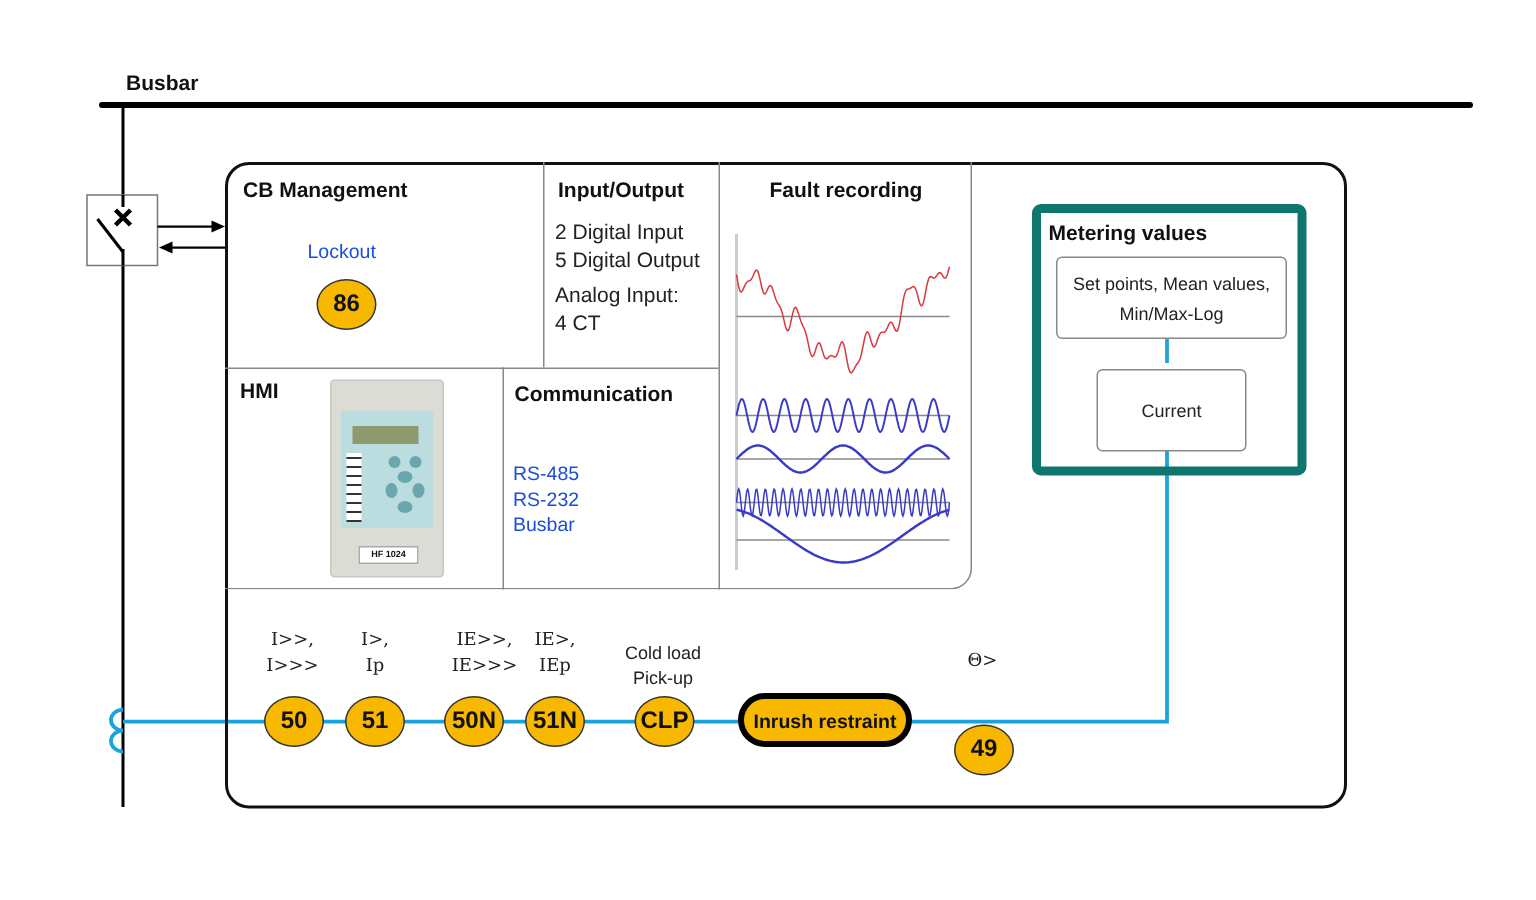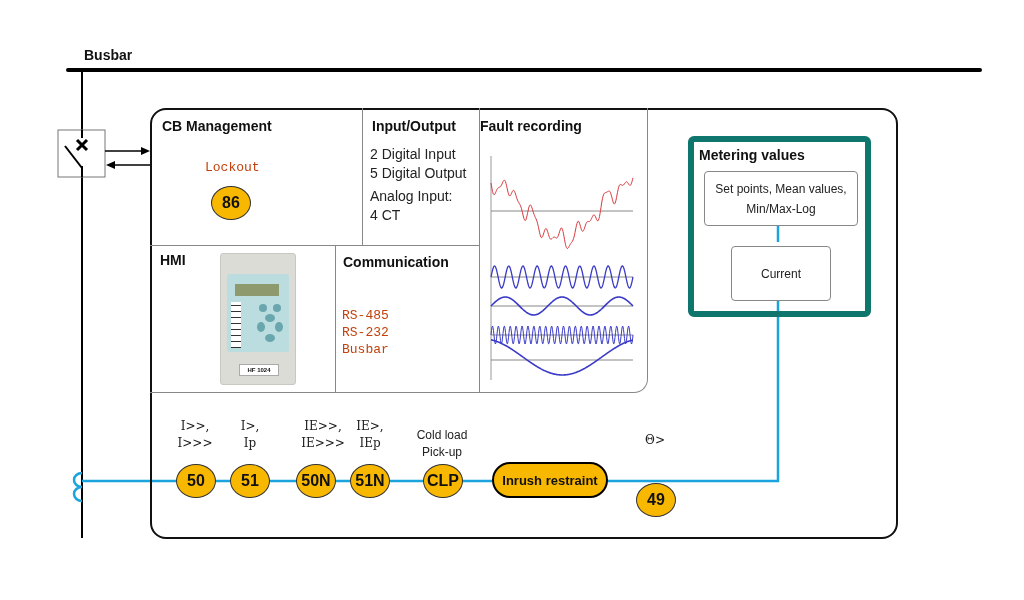--- a/index.html
+++ b/index.html
@@ -6,23 +6,23 @@
   body{width:1024px;height:600px;position:relative;overflow:hidden;font-family:"Liberation Sans",sans-serif;color:#111;}
   .abs{position:absolute;}
   svg.lines{position:absolute;left:0;top:0;}
   .busbar-label{left:84px;top:47px;font-weight:bold;font-size:14px;}
   .outer{left:150px;top:108px;width:748px;height:431px;border:2px solid #111;border-radius:16px;box-sizing:border-box;}
   .grid{left:150px;top:108px;width:498px;height:285px;border-right:1px solid #888;border-bottom:1px solid #888;border-bottom-right-radius:14px;box-sizing:border-box;}
   .vdiv{position:absolute;width:1px;background:#888;}
   .hdiv{position:absolute;height:1px;background:#888;}
   .ttl{font-weight:bold;font-size:14px;}
   .txt{font-size:14px;line-height:19px;color:#222;}
-  .small{font-size:12px;color:#c2410c;font-family:Liberation Mono, monospace;}
+  .small{font-size:12px;color:#1d4ed8;}
   .badge{position:absolute;width:40px;height:34px;border-radius:50%;background:#f9b800;border:1px solid #333;box-sizing:border-box;display:flex;align-items:center;justify-content:center;font-weight:bold;font-size:16px;color:#111;}
-  .pill{position:absolute;width:116px;height:36px;border-radius:18px;background:#f9b800;border:2px solid #000000;box-sizing:border-box;display:flex;align-items:center;justify-content:center;text-align:center;font-weight:bold;font-size:13px;line-height:15px;}
+  .pill{position:absolute;width:116px;height:36px;border-radius:18px;background:#f9b800;border:4px solid #000000;box-sizing:border-box;display:flex;align-items:center;justify-content:center;text-align:center;font-weight:bold;font-size:13px;line-height:15px;}
   .func{position:absolute;font-family:"DejaVu Serif",serif;font-size:12px;text-align:center;line-height:17px;color:#222;}
   .metering{left:688px;top:136px;width:183px;height:181px;border:6px solid #0f766e;border-radius:6px;box-sizing:border-box;}
   .mbox{position:absolute;border:1px solid #888;border-radius:4px;background:#fff;box-sizing:border-box;display:flex;align-items:center;justify-content:center;text-align:center;font-size:12px;line-height:20px;color:#222;}
   .device{left:220px;top:253px;width:76px;height:132px;background:#dcdcd6;border:1px solid #c8c8c2;border-radius:3px;box-sizing:border-box;}
 </style>
 </head>
 <body>
 
 <svg class="lines" width="1024" height="600">
   <line x1="68" y1="70" x2="980" y2="70" stroke="#000" stroke-width="4" stroke-linecap="round"></line>
@@ -59,21 +59,21 @@
 <div class="badge" style="left:211px;top:186px;">86</div>
 
 <div class="abs ttl" style="left:372px;top:118px;">Input/Output</div>
 <div class="abs txt" style="left:370px;top:145px;">
   <div>2 Digital Input</div>
   <div>5 Digital Output</div>
   <div style="margin-top:4px;">Analog Input:</div>
   <div>4 CT</div>
 </div>
 
-<div class="abs ttl" style="left:480px;top:118px;">Fault recording</div>
+<div class="abs ttl" style="left:513px;top:118px;">Fault recording</div>
 <svg class="abs" style="left:480px;top:150px;" width="160" height="232">
   <line x1="11" y1="6" x2="11" y2="230" stroke="#ccc" stroke-width="2"></line>
   <line x1="11" y1="61" x2="153" y2="61" stroke="#888" stroke-width="1"></line>
   <path id="redwave" fill="none" stroke="#d9393e" stroke-width="1" d="M11.0 33.0 L11.5 36.0 L12.0 38.9 L12.5 41.3 L13.0 43.1 L13.5 44.2 L14.0 44.7 L14.5 44.5 L15.0 43.8 L15.5 42.8 L16.0 41.6 L16.5 40.5 L17.0 39.4 L17.5 38.6 L18.0 38.0 L18.5 37.6 L19.0 37.4 L19.5 37.2 L20.0 37.0 L20.5 36.6 L21.0 35.9 L21.5 35.1 L22.0 34.0 L22.5 32.8 L23.0 31.7 L23.5 30.8 L24.0 30.2 L24.5 30.2 L25.0 30.7 L25.5 31.7 L26.0 33.4 L26.5 35.4 L27.0 37.7 L27.5 40.0 L28.0 42.2 L28.5 43.9 L29.0 45.2 L29.5 45.8 L30.0 45.9 L30.5 45.4 L31.0 44.5 L31.5 43.3 L32.0 42.2 L32.5 41.2 L33.0 40.5 L33.5 40.3 L34.0 40.5 L34.5 41.3 L35.0 42.5 L35.5 44.0 L36.0 45.6 L36.5 47.3 L37.0 48.8 L37.5 50.2 L38.0 51.3 L38.5 52.2 L39.0 53.0 L39.5 53.8 L40.0 54.6 L40.5 55.7 L41.0 57.1 L41.5 58.7 L42.0 60.7 L42.5 62.8 L43.0 65.0 L43.5 67.0 L44.0 68.7 L44.5 69.9 L45.0 70.5 L45.5 70.3 L46.0 69.4 L46.5 67.9 L47.0 65.8 L47.5 63.5 L48.0 61.1 L48.5 58.9 L49.0 57.0 L49.5 55.7 L50.0 55.0 L50.5 54.9 L51.0 55.5 L51.5 56.6 L52.0 58.0 L52.5 59.6 L53.0 61.3 L53.5 62.9 L54.0 64.3 L54.5 65.6 L55.0 66.7 L55.5 67.7 L56.0 68.8 L56.5 70.0 L57.0 71.5 L57.5 73.2 L58.0 75.3 L58.5 77.5 L59.0 79.9 L59.5 82.2 L60.0 84.3 L60.5 86.0 L61.0 87.1 L61.5 87.7 L62.0 87.5 L62.5 86.8 L63.0 85.5 L63.5 84.0 L64.0 82.3 L64.5 80.8 L65.0 79.5 L65.5 78.7 L66.0 78.5 L66.5 78.9 L67.0 79.9 L67.5 81.3 L68.0 82.9 L68.5 84.6 L69.0 86.2 L69.5 87.6 L70.0 88.5 L70.5 89.1 L71.0 89.2 L71.5 89.0 L72.0 88.6 L72.5 88.0 L73.0 87.5 L73.5 87.2 L74.0 87.0 L74.5 87.1 L75.0 87.3 L75.5 87.6 L76.0 87.9 L76.5 88.0 L77.0 87.9 L77.5 87.3 L78.0 86.4 L78.5 85.1 L79.0 83.6 L79.5 81.9 L80.0 80.3 L80.5 79.0 L81.0 78.1 L81.5 77.9 L82.0 78.4 L82.5 79.6 L83.0 81.4 L83.5 83.8 L84.0 86.5 L84.5 89.3 L85.0 92.1 L85.5 94.5 L86.0 96.4 L86.5 97.7 L87.0 98.4 L87.5 98.6 L88.0 98.2 L88.5 97.5 L89.0 96.6 L89.5 95.7 L90.0 94.7 L90.5 93.9 L91.0 93.2 L91.5 92.5 L92.0 91.9 L92.5 91.1 L93.0 90.0 L93.5 88.7 L94.0 87.0 L94.5 84.9 L95.0 82.5 L95.5 80.0 L96.0 77.5 L96.5 75.2 L97.0 73.4 L97.5 72.0 L98.0 71.3 L98.5 71.3 L99.0 72.0 L99.5 73.2 L100.0 74.8 L100.5 76.6 L101.0 78.3 L101.5 79.8 L102.0 80.8 L102.5 81.3 L103.0 81.2 L103.5 80.6 L104.0 79.5 L104.5 78.1 L105.0 76.5 L105.5 75.0 L106.0 73.7 L106.5 72.7 L107.0 72.0 L107.5 71.6 L108.0 71.5 L108.5 71.5 L109.0 71.5 L109.5 71.4 L110.0 71.1 L110.5 70.5 L111.0 69.6 L111.5 68.6 L112.0 67.5 L112.5 66.4 L113.0 65.5 L113.5 64.9 L114.0 64.8 L114.5 65.1 L115.0 65.8 L115.5 66.8 L116.0 68.1 L116.5 69.3 L117.0 70.2 L117.5 70.8 L118.0 70.8 L118.5 70.0 L119.0 68.5 L119.5 66.4 L120.0 63.7 L120.5 60.6 L121.0 57.3 L121.5 54.0 L122.0 51.0 L122.5 48.4 L123.0 46.3 L123.5 44.8 L124.0 43.7 L124.5 43.1 L125.0 42.8 L125.5 42.6 L126.0 42.5 L126.5 42.3 L127.0 42.1 L127.5 41.7 L128.0 41.4 L128.5 41.1 L129.0 41.0 L129.5 41.2 L130.0 41.8 L130.5 42.8 L131.0 44.2 L131.5 45.9 L132.0 47.9 L132.5 49.8 L133.0 51.6 L133.5 53.0 L134.0 53.8 L134.5 53.9 L135.0 53.3 L135.5 52.0 L136.0 50.1 L136.5 47.7 L137.0 45.0 L137.5 42.4 L138.0 39.9 L138.5 37.8 L139.0 36.2 L139.5 35.1 L140.0 34.5 L140.5 34.4 L141.0 34.5 L141.5 34.9 L142.0 35.2 L142.5 35.3 L143.0 35.3 L143.5 35.0 L144.0 34.4 L144.5 33.8 L145.0 33.0 L145.5 32.4 L146.0 31.9 L146.5 31.7 L147.0 31.9 L147.5 32.4 L148.0 33.1 L148.5 33.9 L149.0 34.7 L149.5 35.2 L150.0 35.5 L150.5 35.2 L151.0 34.5 L151.5 33.2 L152.0 31.6 L152.5 29.7 L153.0 27.8 "></path>
   <line x1="11" y1="127" x2="153" y2="127" stroke="#888" stroke-width="1"></line>
   <path id="bw1" fill="none" stroke="#3a3ac8" stroke-width="1.3" d="M11.0 127.0 L11.5 124.6 L12.0 122.3 L12.5 120.2 L13.0 118.5 L13.5 117.2 L14.0 116.3 L14.5 116.0 L15.0 116.2 L15.5 117.0 L16.0 118.2 L16.5 119.8 L17.0 121.9 L17.5 124.1 L18.0 126.5 L18.5 128.9 L19.0 131.3 L19.5 133.4 L20.0 135.2 L20.5 136.6 L21.0 137.5 L21.5 138.0 L22.0 137.9 L22.5 137.2 L23.0 136.1 L23.5 134.5 L24.0 132.6 L24.5 130.4 L25.0 128.0 L25.5 125.5 L26.0 123.2 L26.5 121.0 L27.0 119.1 L27.5 117.6 L28.0 116.6 L28.5 116.1 L29.0 116.1 L29.5 116.6 L30.0 117.6 L30.5 119.1 L31.0 121.0 L31.5 123.2 L32.0 125.5 L32.5 128.0 L33.0 130.4 L33.5 132.6 L34.0 134.5 L34.5 136.1 L35.0 137.2 L35.5 137.9 L36.0 138.0 L36.5 137.5 L37.0 136.6 L37.5 135.2 L38.0 133.4 L38.5 131.3 L39.0 128.9 L39.5 126.5 L40.0 124.1 L40.5 121.9 L41.0 119.8 L41.5 118.2 L42.0 117.0 L42.5 116.2 L43.0 116.0 L43.5 116.3 L44.0 117.2 L44.5 118.5 L45.0 120.2 L45.5 122.3 L46.0 124.6 L46.5 127.0 L47.0 129.4 L47.5 131.7 L48.0 133.8 L48.5 135.5 L49.0 136.8 L49.5 137.7 L50.0 138.0 L50.5 137.8 L51.0 137.0 L51.5 135.8 L52.0 134.2 L52.5 132.1 L53.0 129.9 L53.5 127.5 L54.0 125.1 L54.5 122.7 L55.0 120.6 L55.5 118.8 L56.0 117.4 L56.5 116.5 L57.0 116.0 L57.5 116.1 L58.0 116.8 L58.5 117.9 L59.0 119.5 L59.5 121.4 L60.0 123.6 L60.5 126.0 L61.0 128.5 L61.5 130.8 L62.0 133.0 L62.5 134.9 L63.0 136.4 L63.5 137.4 L64.0 137.9 L64.5 137.9 L65.0 137.4 L65.5 136.4 L66.0 134.9 L66.5 133.0 L67.0 130.8 L67.5 128.5 L68.0 126.0 L68.5 123.6 L69.0 121.4 L69.5 119.5 L70.0 117.9 L70.5 116.8 L71.0 116.1 L71.5 116.0 L72.0 116.5 L72.5 117.4 L73.0 118.8 L73.5 120.6 L74.0 122.7 L74.5 125.1 L75.0 127.5 L75.5 129.9 L76.0 132.1 L76.5 134.2 L77.0 135.8 L77.5 137.0 L78.0 137.8 L78.5 138.0 L79.0 137.7 L79.5 136.8 L80.0 135.5 L80.5 133.8 L81.0 131.7 L81.5 129.4 L82.0 127.0 L82.5 124.6 L83.0 122.3 L83.5 120.2 L84.0 118.5 L84.5 117.2 L85.0 116.3 L85.5 116.0 L86.0 116.2 L86.5 117.0 L87.0 118.2 L87.5 119.8 L88.0 121.9 L88.5 124.1 L89.0 126.5 L89.5 128.9 L90.0 131.3 L90.5 133.4 L91.0 135.2 L91.5 136.6 L92.0 137.5 L92.5 138.0 L93.0 137.9 L93.5 137.2 L94.0 136.1 L94.5 134.5 L95.0 132.6 L95.5 130.4 L96.0 128.0 L96.5 125.5 L97.0 123.2 L97.5 121.0 L98.0 119.1 L98.5 117.6 L99.0 116.6 L99.5 116.1 L100.0 116.1 L100.5 116.6 L101.0 117.6 L101.5 119.1 L102.0 121.0 L102.5 123.2 L103.0 125.5 L103.5 128.0 L104.0 130.4 L104.5 132.6 L105.0 134.5 L105.5 136.1 L106.0 137.2 L106.5 137.9 L107.0 138.0 L107.5 137.5 L108.0 136.6 L108.5 135.2 L109.0 133.4 L109.5 131.3 L110.0 128.9 L110.5 126.5 L111.0 124.1 L111.5 121.9 L112.0 119.8 L112.5 118.2 L113.0 117.0 L113.5 116.2 L114.0 116.0 L114.5 116.3 L115.0 117.2 L115.5 118.5 L116.0 120.2 L116.5 122.3 L117.0 124.6 L117.5 127.0 L118.0 129.4 L118.5 131.7 L119.0 133.8 L119.5 135.5 L120.0 136.8 L120.5 137.7 L121.0 138.0 L121.5 137.8 L122.0 137.0 L122.5 135.8 L123.0 134.2 L123.5 132.1 L124.0 129.9 L124.5 127.5 L125.0 125.1 L125.5 122.7 L126.0 120.6 L126.5 118.8 L127.0 117.4 L127.5 116.5 L128.0 116.0 L128.5 116.1 L129.0 116.8 L129.5 117.9 L130.0 119.5 L130.5 121.4 L131.0 123.6 L131.5 126.0 L132.0 128.5 L132.5 130.8 L133.0 133.0 L133.5 134.9 L134.0 136.4 L134.5 137.4 L135.0 137.9 L135.5 137.9 L136.0 137.4 L136.5 136.4 L137.0 134.9 L137.5 133.0 L138.0 130.8 L138.5 128.5 L139.0 126.0 L139.5 123.6 L140.0 121.4 L140.5 119.5 L141.0 117.9 L141.5 116.8 L142.0 116.1 L142.5 116.0 L143.0 116.5 L143.5 117.4 L144.0 118.8 L144.5 120.6 L145.0 122.7 L145.5 125.1 L146.0 127.5 L146.5 129.9 L147.0 132.1 L147.5 134.2 L148.0 135.8 L148.5 137.0 L149.0 137.8 L149.5 138.0 L150.0 137.7 L150.5 136.8 L151.0 135.5 L151.5 133.8 L152.0 131.7 L152.5 129.4 L153.0 127.0 "></path>
   <line x1="11" y1="156" x2="153" y2="156" stroke="#888" stroke-width="1"></line>
   <path id="bw2" fill="none" stroke="#3a3ac8" stroke-width="1.6" d="M11.0 156.0 L11.5 155.5 L12.0 155.0 L12.5 154.5 L13.0 154.0 L13.5 153.5 L14.0 153.1 L14.5 152.6 L15.0 152.1 L15.5 151.7 L16.0 151.3 L16.5 150.9 L17.0 150.5 L17.5 150.1 L18.0 149.7 L18.5 149.4 L19.0 149.0 L19.5 148.7 L20.0 148.4 L20.5 148.2 L21.0 148.0 L21.5 147.7 L22.0 147.6 L22.5 147.4 L23.0 147.3 L23.5 147.2 L24.0 147.1 L24.5 147.0 L25.0 147.0 L25.5 147.0 L26.0 147.0 L26.5 147.1 L27.0 147.2 L27.5 147.3 L28.0 147.4 L28.5 147.6 L29.0 147.8 L29.5 148.0 L30.0 148.2 L30.5 148.5 L31.0 148.8 L31.5 149.1 L32.0 149.4 L32.5 149.8 L33.0 150.1 L33.5 150.5 L34.0 150.9 L34.5 151.4 L35.0 151.8 L35.5 152.2 L36.0 152.7 L36.5 153.2 L37.0 153.6 L37.5 154.1 L38.0 154.6 L38.5 155.1 L39.0 155.6 L39.5 156.1 L40.0 156.6 L40.5 157.1 L41.0 157.6 L41.5 158.1 L42.0 158.6 L42.5 159.0 L43.0 159.5 L43.5 159.9 L44.0 160.4 L44.5 160.8 L45.0 161.2 L45.5 161.6 L46.0 162.0 L46.5 162.4 L47.0 162.7 L47.5 163.0 L48.0 163.3 L48.5 163.6 L49.0 163.9 L49.5 164.1 L50.0 164.3 L50.5 164.5 L51.0 164.6 L51.5 164.8 L52.0 164.9 L52.5 164.9 L53.0 165.0 L53.5 165.0 L54.0 165.0 L54.5 165.0 L55.0 164.9 L55.5 164.8 L56.0 164.7 L56.5 164.5 L57.0 164.4 L57.5 164.2 L58.0 164.0 L58.5 163.7 L59.0 163.4 L59.5 163.2 L60.0 162.8 L60.5 162.5 L61.0 162.1 L61.5 161.8 L62.0 161.4 L62.5 161.0 L63.0 160.6 L63.5 160.1 L64.0 159.7 L64.5 159.2 L65.0 158.7 L65.5 158.3 L66.0 157.8 L66.5 157.3 L67.0 156.8 L67.5 156.3 L68.0 155.8 L68.5 155.3 L69.0 154.8 L69.5 154.3 L70.0 153.8 L70.5 153.4 L71.0 152.9 L71.5 152.4 L72.0 152.0 L72.5 151.5 L73.0 151.1 L73.5 150.7 L74.0 150.3 L74.5 149.9 L75.0 149.6 L75.5 149.2 L76.0 148.9 L76.5 148.6 L77.0 148.3 L77.5 148.1 L78.0 147.9 L78.5 147.7 L79.0 147.5 L79.5 147.3 L80.0 147.2 L80.5 147.1 L81.0 147.1 L81.5 147.0 L82.0 147.0 L82.5 147.0 L83.0 147.1 L83.5 147.1 L84.0 147.2 L84.5 147.3 L85.0 147.5 L85.5 147.7 L86.0 147.9 L86.5 148.1 L87.0 148.3 L87.5 148.6 L88.0 148.9 L88.5 149.2 L89.0 149.6 L89.5 149.9 L90.0 150.3 L90.5 150.7 L91.0 151.1 L91.5 151.5 L92.0 152.0 L92.5 152.4 L93.0 152.9 L93.5 153.4 L94.0 153.8 L94.5 154.3 L95.0 154.8 L95.5 155.3 L96.0 155.8 L96.5 156.3 L97.0 156.8 L97.5 157.3 L98.0 157.8 L98.5 158.3 L99.0 158.7 L99.5 159.2 L100.0 159.7 L100.5 160.1 L101.0 160.6 L101.5 161.0 L102.0 161.4 L102.5 161.8 L103.0 162.1 L103.5 162.5 L104.0 162.8 L104.5 163.2 L105.0 163.4 L105.5 163.7 L106.0 164.0 L106.5 164.2 L107.0 164.4 L107.5 164.5 L108.0 164.7 L108.5 164.8 L109.0 164.9 L109.5 165.0 L110.0 165.0 L110.5 165.0 L111.0 165.0 L111.5 164.9 L112.0 164.9 L112.5 164.8 L113.0 164.6 L113.5 164.5 L114.0 164.3 L114.5 164.1 L115.0 163.9 L115.5 163.6 L116.0 163.3 L116.5 163.0 L117.0 162.7 L117.5 162.4 L118.0 162.0 L118.5 161.6 L119.0 161.2 L119.5 160.8 L120.0 160.4 L120.5 159.9 L121.0 159.5 L121.5 159.0 L122.0 158.6 L122.5 158.1 L123.0 157.6 L123.5 157.1 L124.0 156.6 L124.5 156.1 L125.0 155.6 L125.5 155.1 L126.0 154.6 L126.5 154.1 L127.0 153.6 L127.5 153.2 L128.0 152.7 L128.5 152.2 L129.0 151.8 L129.5 151.4 L130.0 150.9 L130.5 150.5 L131.0 150.1 L131.5 149.8 L132.0 149.4 L132.5 149.1 L133.0 148.8 L133.5 148.5 L134.0 148.2 L134.5 148.0 L135.0 147.8 L135.5 147.6 L136.0 147.4 L136.5 147.3 L137.0 147.2 L137.5 147.1 L138.0 147.0 L138.5 147.0 L139.0 147.0 L139.5 147.0 L140.0 147.1 L140.5 147.2 L141.0 147.3 L141.5 147.4 L142.0 147.6 L142.5 147.7 L143.0 148.0 L143.5 148.2 L144.0 148.4 L144.5 148.7 L145.0 149.0 L145.5 149.4 L146.0 149.7 L146.5 150.1 L147.0 150.5 L147.5 150.9 L148.0 151.3 L148.5 151.7 L149.0 152.1 L149.5 152.6 L150.0 153.1 L150.5 153.5 L151.0 154.0 L151.5 154.5 L152.0 155.0 L152.5 155.5 L153.0 156.0 "></path>
   <line x1="11" y1="185" x2="153" y2="185" stroke="#888" stroke-width="1"></line>
   <path id="bw3" fill="none" stroke="#3a3ac8" stroke-width="1" d="M11.0 185.0 L11.5 180.4 L12.0 177.1 L12.5 176.0 L13.0 177.3 L13.5 180.8 L14.0 185.4 L14.5 189.9 L15.0 193.0 L15.5 194.0 L16.0 192.4 L16.5 188.9 L17.0 184.2 L17.5 179.8 L18.0 176.8 L18.5 176.1 L19.0 177.8 L19.5 181.5 L20.0 186.2 L20.5 190.5 L21.0 193.4 L21.5 193.9 L22.0 192.0 L22.5 188.1 L23.0 183.4 L23.5 179.1 L24.0 176.5 L24.5 176.2 L25.0 178.3 L25.5 182.3 L26.0 187.0 L26.5 191.1 L27.0 193.6 L27.5 193.7 L28.0 191.4 L28.5 187.4 L29.0 182.6 L29.5 178.6 L30.0 176.3 L30.5 176.4 L31.0 178.9 L31.5 183.0 L32.0 187.7 L32.5 191.7 L33.0 193.8 L33.5 193.5 L34.0 190.9 L34.5 186.6 L35.0 181.9 L35.5 178.0 L36.0 176.1 L36.5 176.6 L37.0 179.5 L37.5 183.8 L38.0 188.5 L38.5 192.2 L39.0 193.9 L39.5 193.2 L40.0 190.2 L40.5 185.8 L41.0 181.1 L41.5 177.6 L42.0 176.0 L42.5 177.0 L43.0 180.1 L43.5 184.6 L44.0 189.2 L44.5 192.7 L45.0 194.0 L45.5 192.9 L46.0 189.6 L46.5 185.0 L47.0 180.4 L47.5 177.1 L48.0 176.0 L48.5 177.3 L49.0 180.8 L49.5 185.4 L50.0 189.9 L50.5 193.0 L51.0 194.0 L51.5 192.4 L52.0 188.9 L52.5 184.2 L53.0 179.8 L53.5 176.8 L54.0 176.1 L54.5 177.8 L55.0 181.5 L55.5 186.2 L56.0 190.5 L56.5 193.4 L57.0 193.9 L57.5 192.0 L58.0 188.1 L58.5 183.4 L59.0 179.1 L59.5 176.5 L60.0 176.2 L60.5 178.3 L61.0 182.3 L61.5 187.0 L62.0 191.1 L62.5 193.6 L63.0 193.7 L63.5 191.4 L64.0 187.4 L64.5 182.6 L65.0 178.6 L65.5 176.3 L66.0 176.4 L66.5 178.9 L67.0 183.0 L67.5 187.7 L68.0 191.7 L68.5 193.8 L69.0 193.5 L69.5 190.9 L70.0 186.6 L70.5 181.9 L71.0 178.0 L71.5 176.1 L72.0 176.6 L72.5 179.5 L73.0 183.8 L73.5 188.5 L74.0 192.2 L74.5 193.9 L75.0 193.2 L75.5 190.2 L76.0 185.8 L76.5 181.1 L77.0 177.6 L77.5 176.0 L78.0 177.0 L78.5 180.1 L79.0 184.6 L79.5 189.2 L80.0 192.7 L80.5 194.0 L81.0 192.9 L81.5 189.6 L82.0 185.0 L82.5 180.4 L83.0 177.1 L83.5 176.0 L84.0 177.3 L84.5 180.8 L85.0 185.4 L85.5 189.9 L86.0 193.0 L86.5 194.0 L87.0 192.4 L87.5 188.9 L88.0 184.2 L88.5 179.8 L89.0 176.8 L89.5 176.1 L90.0 177.8 L90.5 181.5 L91.0 186.2 L91.5 190.5 L92.0 193.4 L92.5 193.9 L93.0 192.0 L93.5 188.1 L94.0 183.4 L94.5 179.1 L95.0 176.5 L95.5 176.2 L96.0 178.3 L96.5 182.3 L97.0 187.0 L97.5 191.1 L98.0 193.6 L98.5 193.7 L99.0 191.4 L99.5 187.4 L100.0 182.6 L100.5 178.6 L101.0 176.3 L101.5 176.4 L102.0 178.9 L102.5 183.0 L103.0 187.7 L103.5 191.7 L104.0 193.8 L104.5 193.5 L105.0 190.9 L105.5 186.6 L106.0 181.9 L106.5 178.0 L107.0 176.1 L107.5 176.6 L108.0 179.5 L108.5 183.8 L109.0 188.5 L109.5 192.2 L110.0 193.9 L110.5 193.2 L111.0 190.2 L111.5 185.8 L112.0 181.1 L112.5 177.6 L113.0 176.0 L113.5 177.0 L114.0 180.1 L114.5 184.6 L115.0 189.2 L115.5 192.7 L116.0 194.0 L116.5 192.9 L117.0 189.6 L117.5 185.0 L118.0 180.4 L118.5 177.1 L119.0 176.0 L119.5 177.3 L120.0 180.8 L120.5 185.4 L121.0 189.9 L121.5 193.0 L122.0 194.0 L122.5 192.4 L123.0 188.9 L123.5 184.2 L124.0 179.8 L124.5 176.8 L125.0 176.1 L125.5 177.8 L126.0 181.5 L126.5 186.2 L127.0 190.5 L127.5 193.4 L128.0 193.9 L128.5 192.0 L129.0 188.1 L129.5 183.4 L130.0 179.1 L130.5 176.5 L131.0 176.2 L131.5 178.3 L132.0 182.3 L132.5 187.0 L133.0 191.1 L133.5 193.6 L134.0 193.7 L134.5 191.4 L135.0 187.4 L135.5 182.6 L136.0 178.6 L136.5 176.3 L137.0 176.4 L137.5 178.9 L138.0 183.0 L138.5 187.7 L139.0 191.7 L139.5 193.8 L140.0 193.5 L140.5 190.9 L141.0 186.6 L141.5 181.9 L142.0 178.0 L142.5 176.1 L143.0 176.6 L143.5 179.5 L144.0 183.8 L144.5 188.5 L145.0 192.2 L145.5 193.9 L146.0 193.2 L146.5 190.2 L147.0 185.8 L147.5 181.1 L148.0 177.6 L148.5 176.0 L149.0 177.0 L149.5 180.1 L150.0 184.6 L150.5 189.2 L151.0 192.7 L151.5 194.0 L152.0 192.9 L152.5 189.6 L153.0 185.0 "></path>

